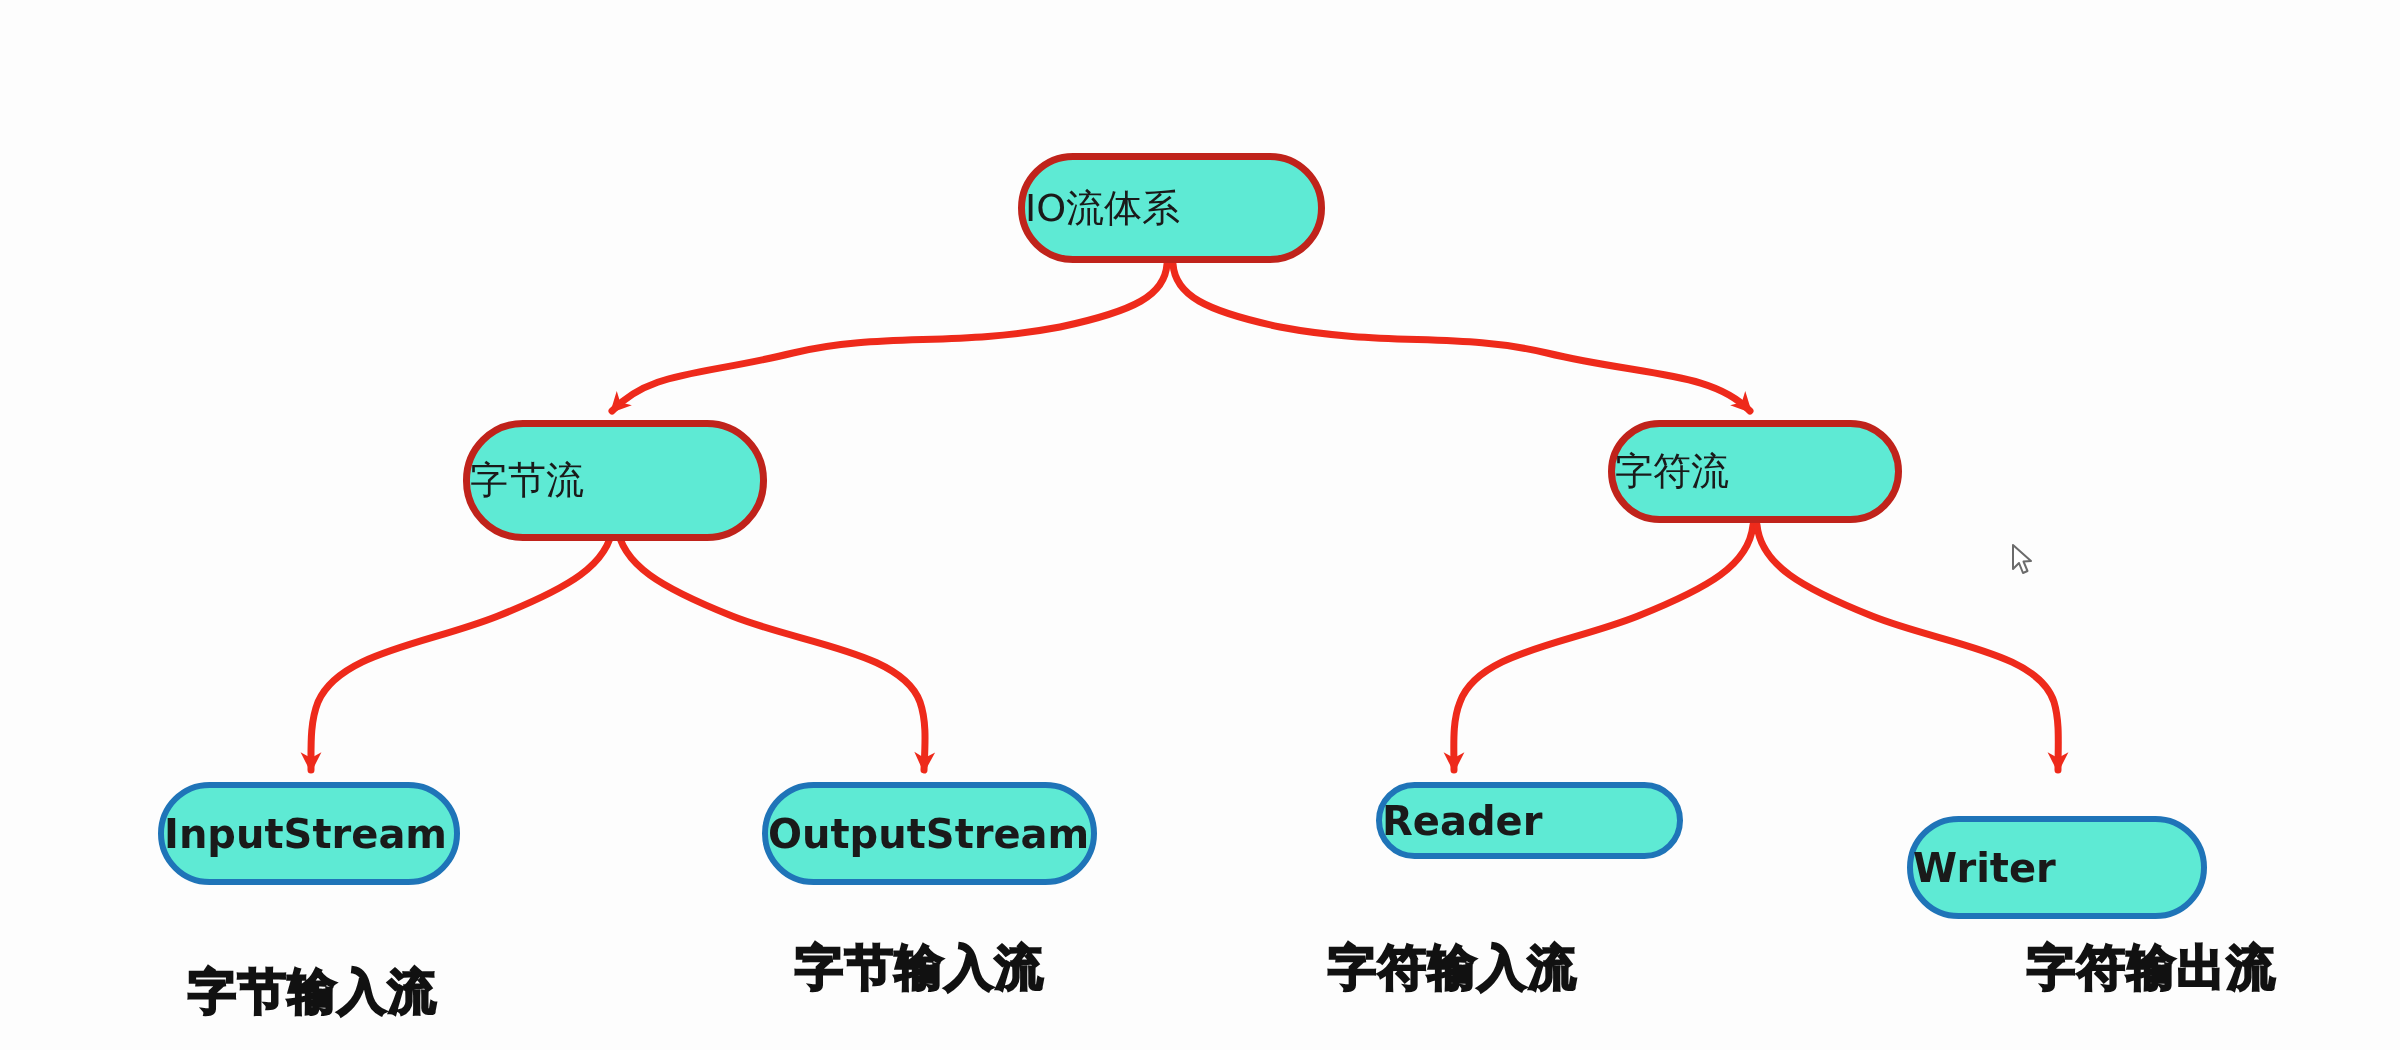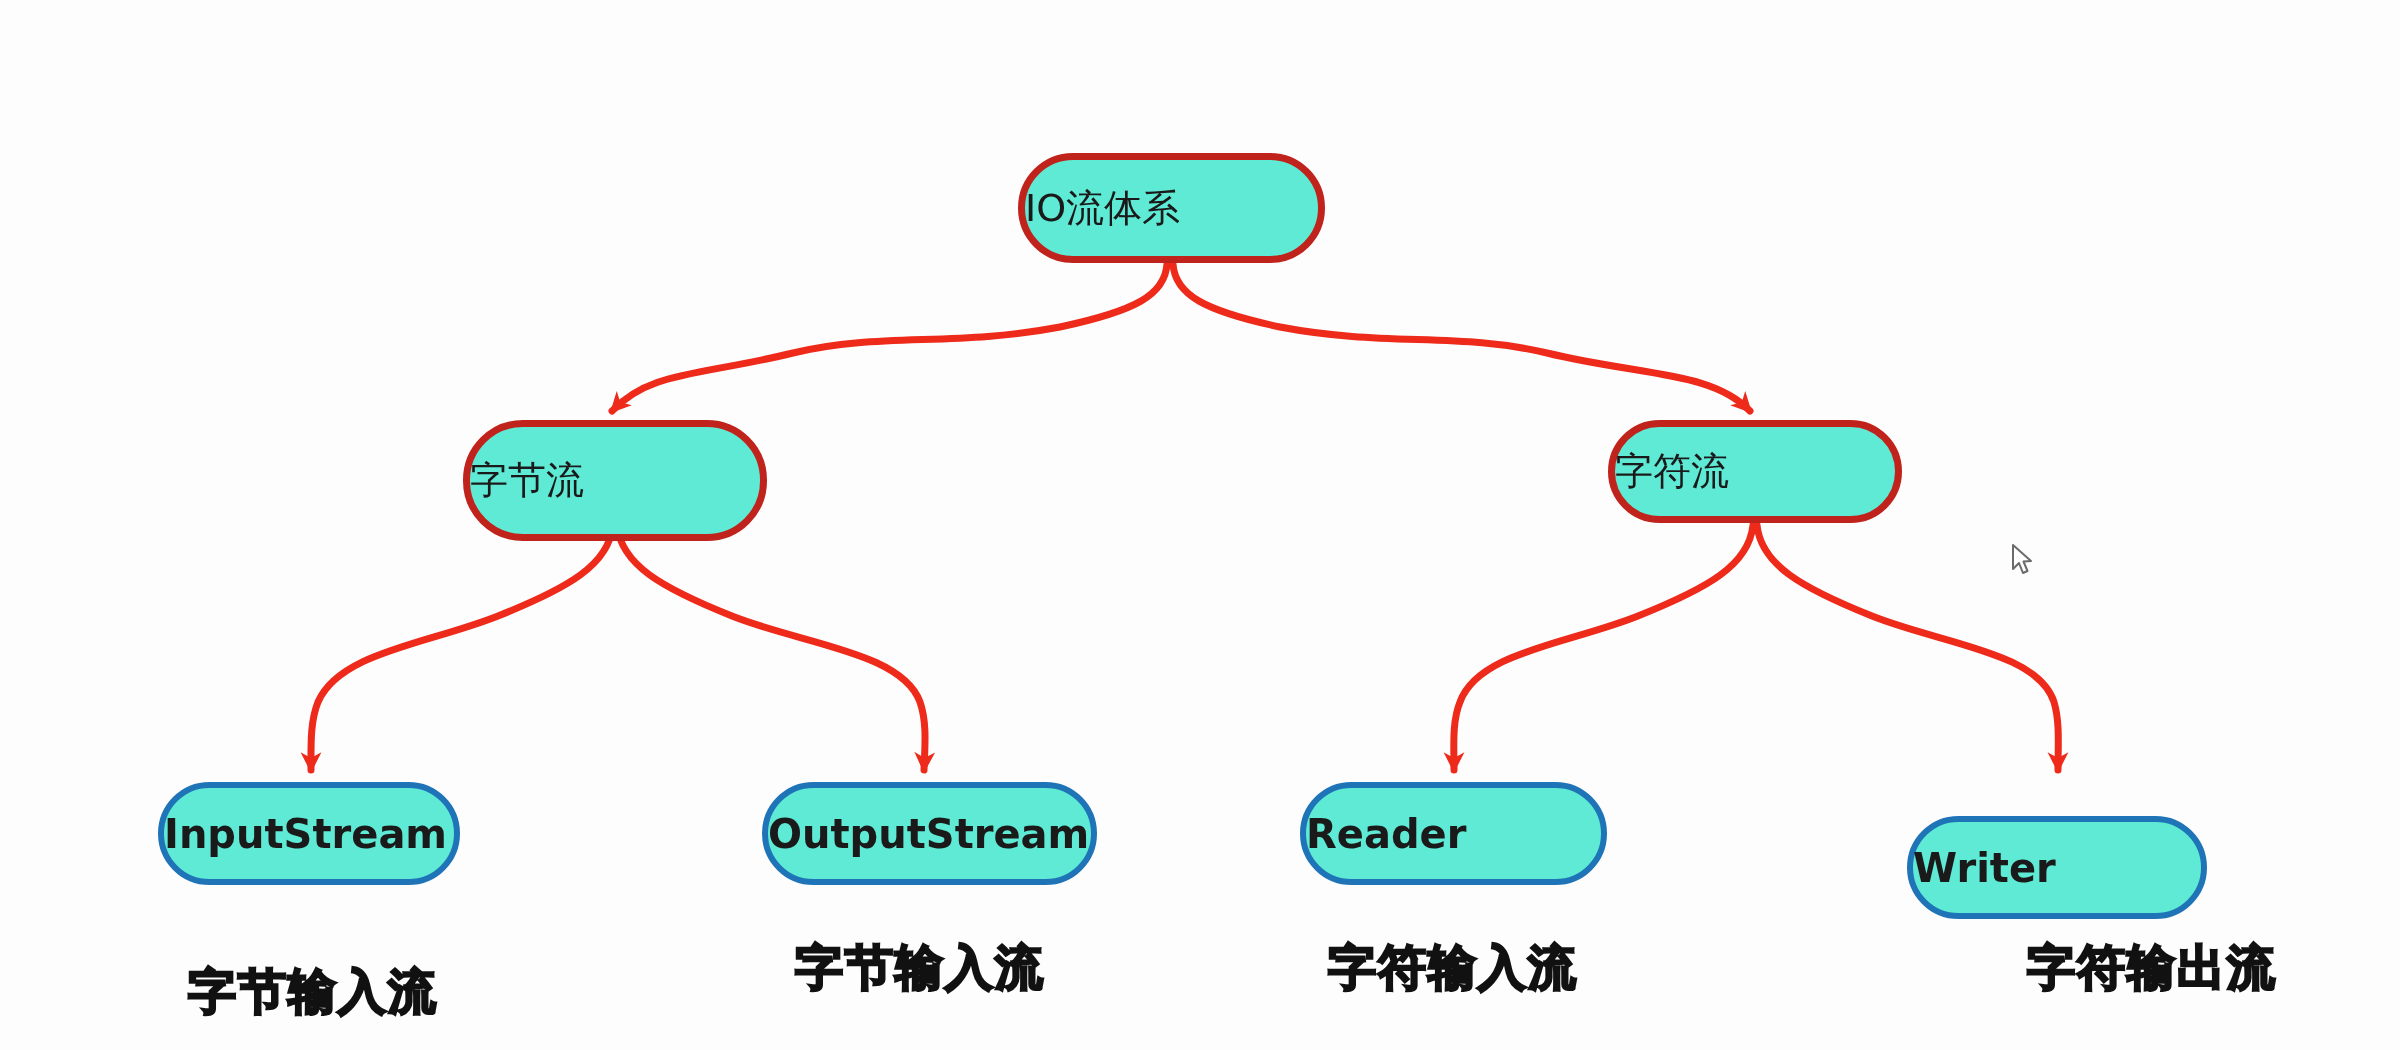--- a/index.html
+++ b/index.html
@@ -15,21 +15,21 @@
     border:7px solid #c0231b;border-radius:60px;font-size:38px;
   }
   .node.leaf{
     border:6px solid #1f74b8;border-radius:56px;font-size:40px;font-weight:bold;
   }
   .node-root{left:1018px;top:153px;width:307px;height:110px;}
   .node-byte{left:463px;top:420px;width:304px;height:121px;}
   .node-char{left:1608px;top:420px;width:294px;height:103px;}
   .node-input{left:158px;top:782px;width:302px;height:103px;}
   .node-output{left:762px;top:782px;width:335px;height:103px;}
-  .node-reader{left:1300px;top:782px;width:307px;height:103px;}
+  .node-reader{left:1376px;top:782px;width:307px;height:77px;}
   .node-writer{left:1907px;top:782px;width:300px;height:103px;margin-top:34px;}
   .caption{
     position:absolute;top:936px;width:500px;text-align:center;
     font-size:48px;font-weight:900;color:#111111;
     -webkit-text-stroke:2.5px #111111;letter-spacing:2px;white-space:nowrap;
   }
   .cap-1{left:63px;margin-top:24px;}
   .cap-2{left:670px;}
   .cap-3{left:1203px;}
   .cap-4{left:1902px;}

